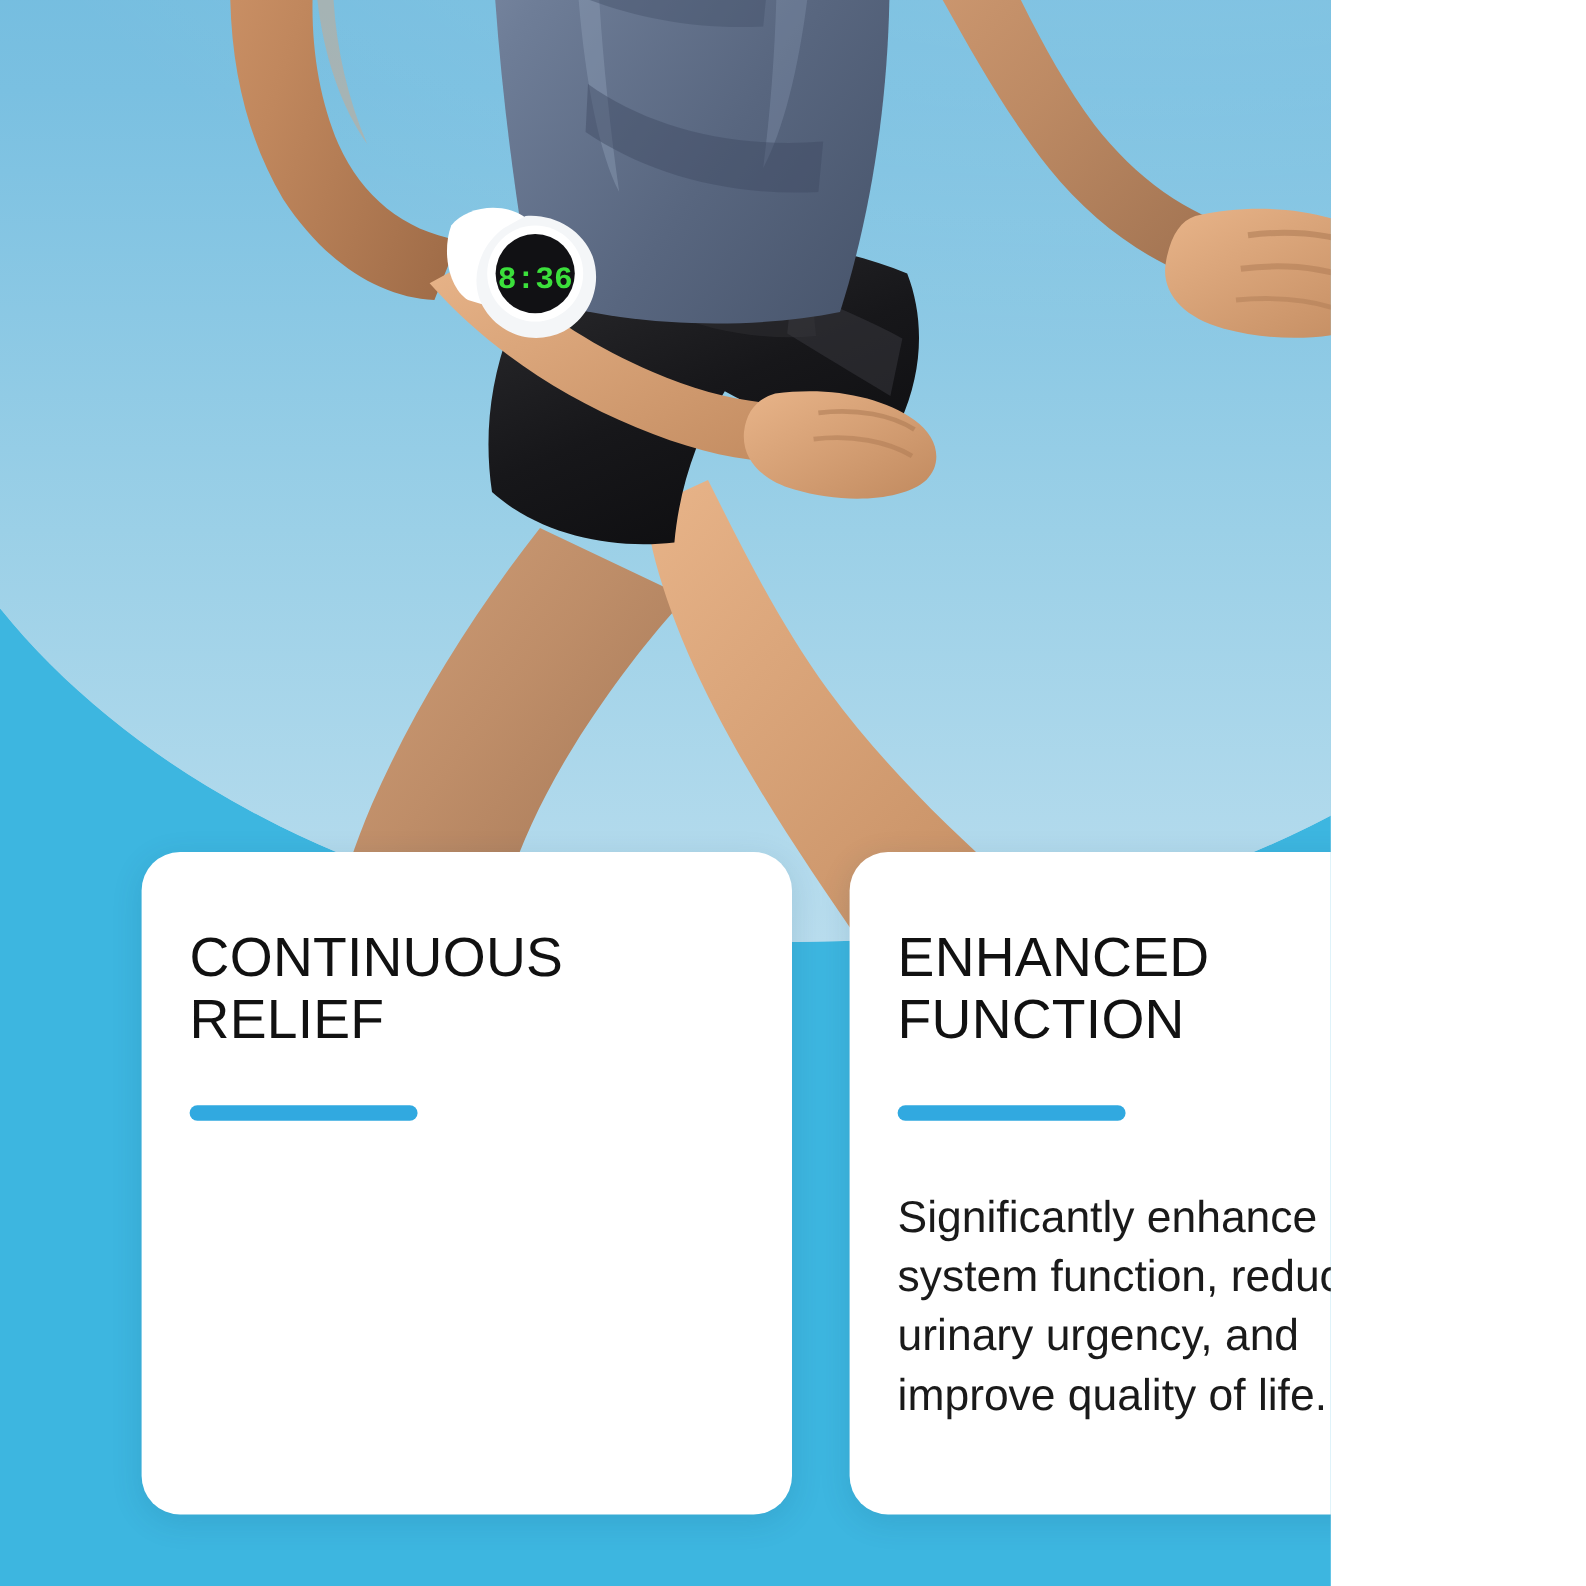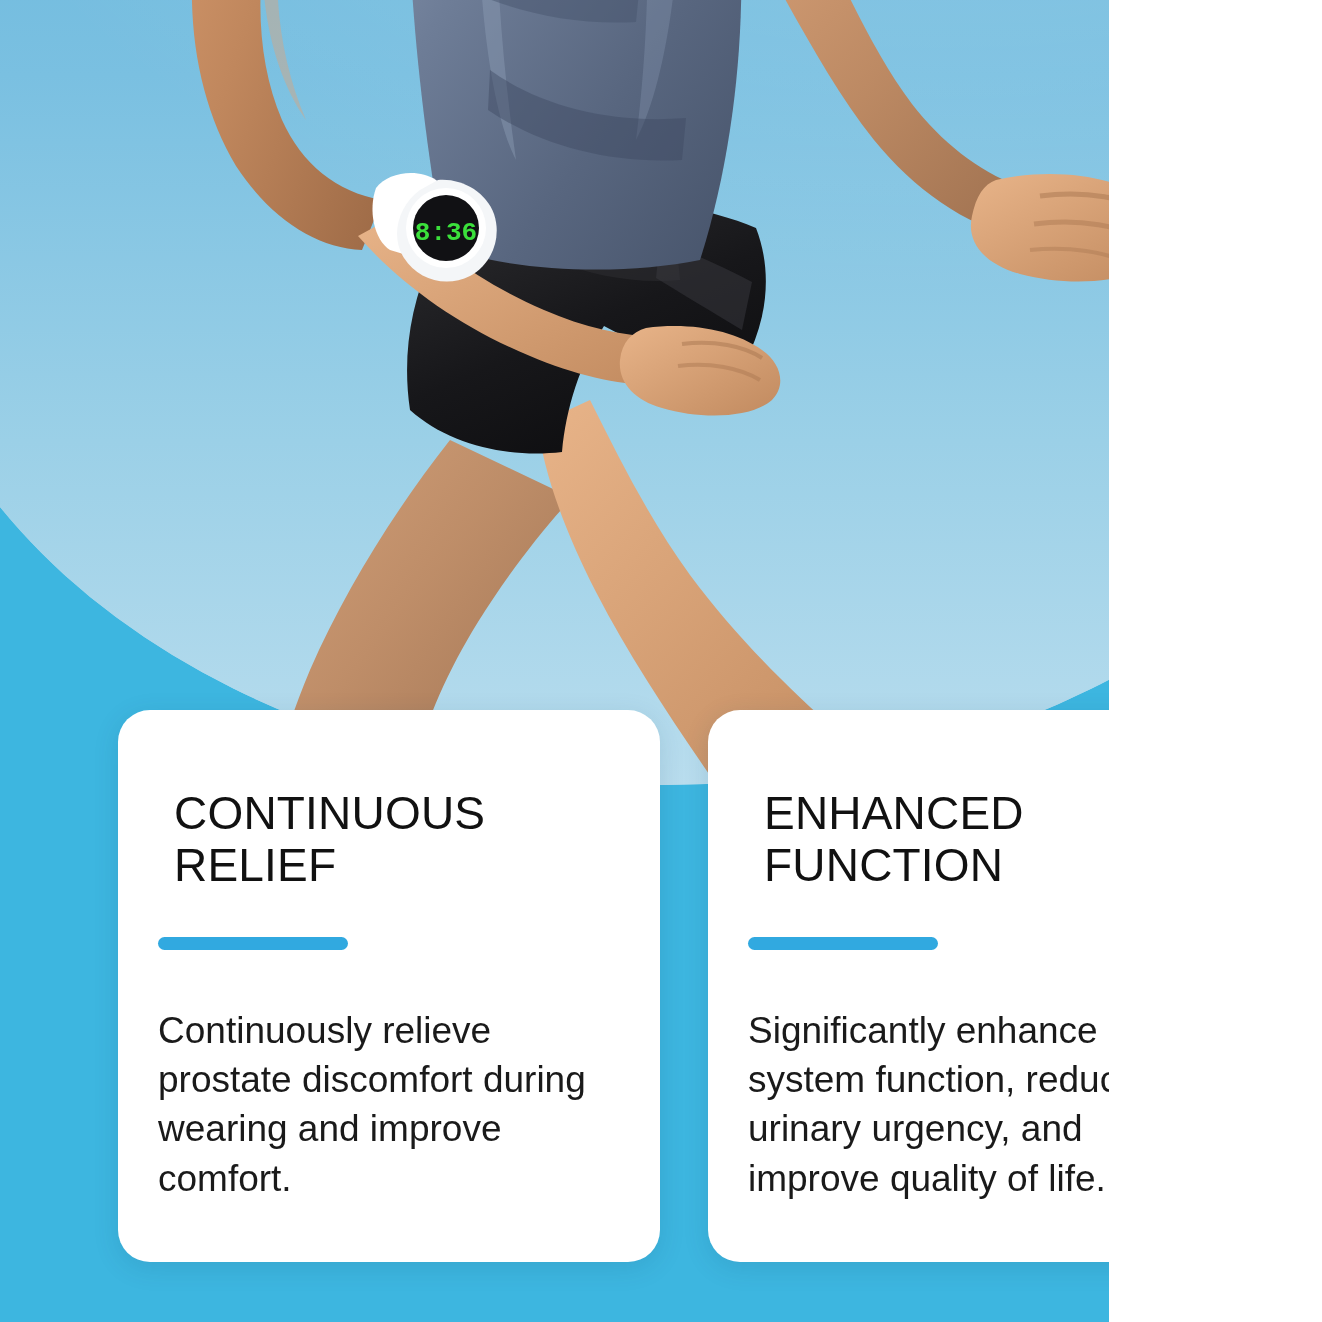--- a/index.html
+++ b/index.html
@@ -50,21 +50,21 @@
   }
   .card {
     flex: 1 1 0;
     background: #ffffff;
     border-radius: 32px;
     box-shadow: 0 6px 26px rgba(12,60,90,0.13);
     padding: 62px 44px 0 40px;
     box-sizing: border-box;
   }
   .card-title {
-    margin: 16px;
+    margin: 0;
     font-size: 46px;
     line-height: 1.12;
     font-weight: 400;
     letter-spacing: 0.2px;
     color: #111111;
     text-transform: uppercase;
     white-space: pre-line;
   }
   .card-rule {
     margin-top: 46px;
@@ -162,21 +162,20 @@
       </svg>
     </div>
   </div>
 
   <div class="cards">
 
     <div class="card">
       <h2 class="card-title">CONTINUOUS
 RELIEF</h2>
       <div class="card-rule"></div>
-      <p class="card-body">Continuously relieve prostate discomfort during wearing and improve comfort.</p>
     </div>
 
     <div class="card right">
       <h2 class="card-title">ENHANCED
 FUNCTION</h2>
       <div class="card-rule"></div>
       <p class="card-body">Significantly enhance system function, reduce urinary urgency, and improve quality of life.</p>
     </div>
 
   </div>

